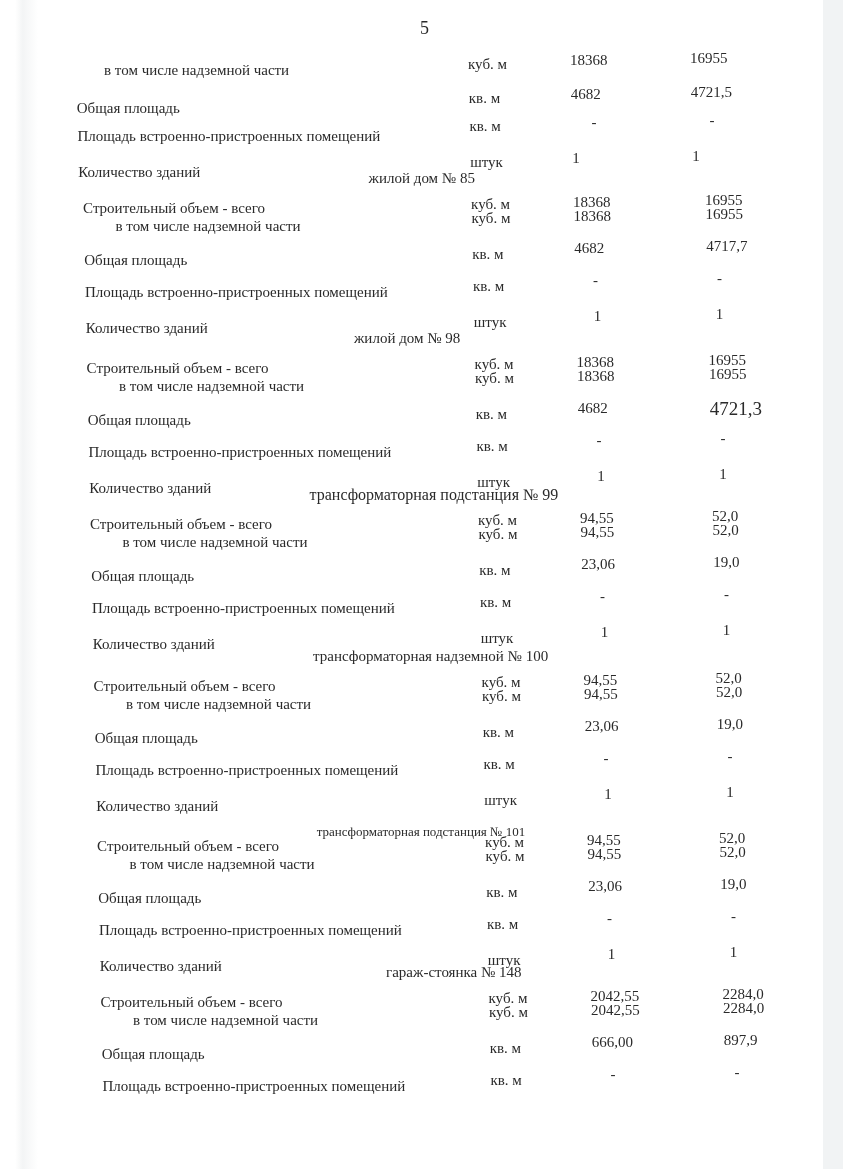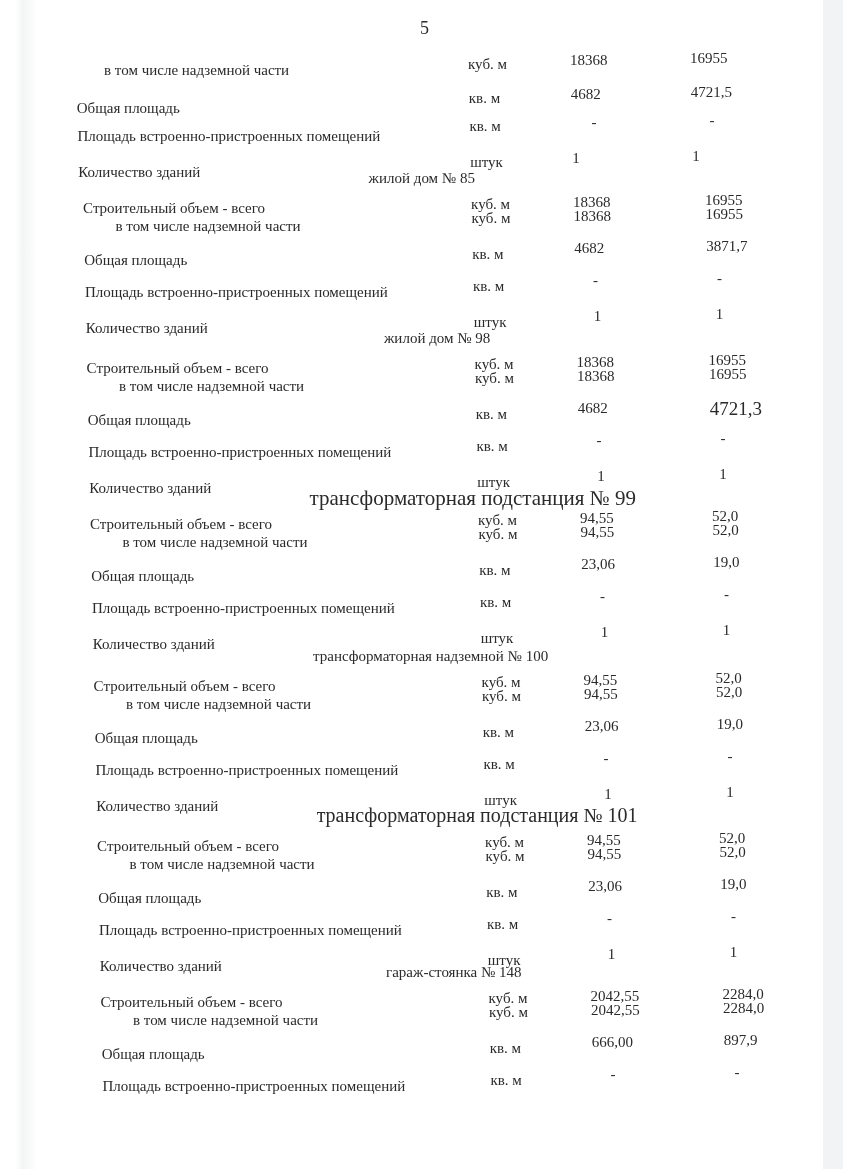--- a/index.html
+++ b/index.html
@@ -58,51 +58,51 @@
     <div class="unit" style="left: 471.08px; top: 196px; font-size: 15px;">куб. м</div>
     <div class="v1" style="left: 573.08px; top: 194px; font-size: 15px;">18368</div>
     <div class="v2" style="left: 705.08px; top: 192px; font-size: 15px;">16955</div>
     <div class="label" style="left: 115.476px; top: 218px; font-size: 15px;">в том числе надземной части</div>
     <div class="unit" style="left: 471.476px; top: 210px; font-size: 15px;">куб. м</div>
     <div class="v1" style="left: 573.476px; top: 208px; font-size: 15px;">18368</div>
     <div class="v2" style="left: 705.476px; top: 206px; font-size: 15px;">16955</div>
     <div class="label" style="left: 84.224px; top: 252px; font-size: 15px;">Общая площадь</div>
     <div class="unit" style="left: 472.224px; top: 246px; font-size: 15px;">кв. м</div>
     <div class="v1" style="left: 574.224px; top: 240px; font-size: 15px;">4682</div>
-    <div class="v2" style="left: 706.224px; top: 238px; font-size: 15px;">3871,7</div>
+    <div class="v2" style="left: 706.224px; top: 238px; font-size: 15px;">4717,7</div>
     <div class="label" style="left: 84.928px; top: 284px; font-size: 15px;">Площадь встроенно-пристроенных помещений</div>
     <div class="unit" style="left: 472.928px; top: 278px; font-size: 15px;">кв. м</div>
     <div class="v1" style="left: 592.928px; top: 272px; font-size: 15px;">-</div>
     <div class="v2" style="left: 716.928px; top: 270px; font-size: 15px;">-</div>
     <div class="label" style="left: 85.72px; top: 320px; font-size: 15px;">Количество зданий</div>
     <div class="unit" style="left: 473.72px; top: 314px; font-size: 15px;">штук</div>
     <div class="v1" style="left: 593.72px; top: 308px; font-size: 15px;">1</div>
     <div class="v2" style="left: 715.72px; top: 306px; font-size: 15px;">1</div>
-    <div class="section-title" style="left: 384px; top: 330px; font-size: 15px; text-align: center;">жилой дом № 98</div>
+    <div class="section-title" style="left: 354px; top: 330px; font-size: 15px; text-align: center;">жилой дом № 98</div>
     <div class="label" style="left: 86.6px; top: 360px; font-size: 15px;">Строительный объем - всего</div>
     <div class="unit" style="left: 474.6px; top: 356px; font-size: 15px;">куб. м</div>
     <div class="v1" style="left: 576.6px; top: 354px; font-size: 15px;">18368</div>
     <div class="v2" style="left: 708.6px; top: 352px; font-size: 15px;">16955</div>
     <div class="label" style="left: 118.996px; top: 378px; font-size: 15px;">в том числе надземной части</div>
     <div class="unit" style="left: 474.996px; top: 370px; font-size: 15px;">куб. м</div>
     <div class="v1" style="left: 576.996px; top: 368px; font-size: 15px;">18368</div>
     <div class="v2" style="left: 708.996px; top: 366px; font-size: 15px;">16955</div>
     <div class="label" style="left: 87.744px; top: 412px; font-size: 15px;">Общая площадь</div>
     <div class="unit" style="left: 475.744px; top: 406px; font-size: 15px;">кв. м</div>
     <div class="v1" style="left: 577.744px; top: 400px; font-size: 15px;">4682</div>
     <div class="v2" style="left: 709.744px; top: 398px; font-size: 19px;">4721,3</div>
     <div class="label" style="left: 88.448px; top: 444px; font-size: 15px;">Площадь встроенно-пристроенных помещений</div>
     <div class="unit" style="left: 476.448px; top: 438px; font-size: 15px;">кв. м</div>
     <div class="v1" style="left: 596.448px; top: 432px; font-size: 15px;">-</div>
     <div class="v2" style="left: 720.448px; top: 430px; font-size: 15px;">-</div>
     <div class="label" style="left: 89.24px; top: 480px; font-size: 15px;">Количество зданий</div>
     <div class="unit" style="left: 477.24px; top: 474px; font-size: 15px;">штук</div>
     <div class="v1" style="left: 597.24px; top: 468px; font-size: 15px;">1</div>
     <div class="v2" style="left: 719.24px; top: 466px; font-size: 15px;">1</div>
-    <div class="section-title" style="left: 309.548px; top: 486px; font-size: 21px;">трансформаторная подстанция  № 99</div>
+    <div class="section-title" style="left: 309.548px; top: 486px; font-size: 16px;">трансформаторная подстанция  № 99</div>
     <div class="label" style="left: 90.032px; top: 516px; font-size: 15px;">Строительный объем - всего</div>
     <div class="unit" style="left: 478.032px; top: 512px; font-size: 15px;">куб. м</div>
     <div class="v1" style="left: 580.032px; top: 510px; font-size: 15px;">94,55</div>
     <div class="v2" style="left: 712.032px; top: 508px; font-size: 15px;">52,0</div>
     <div class="label" style="left: 122.428px; top: 534px; font-size: 15px;">в том числе надземной части</div>
     <div class="unit" style="left: 478.428px; top: 526px; font-size: 15px;">куб. м</div>
     <div class="v1" style="left: 580.428px; top: 524px; font-size: 15px;">94,55</div>
     <div class="v2" style="left: 712.428px; top: 522px; font-size: 15px;">52,0</div>
     <div class="label" style="left: 91.176px; top: 568px; font-size: 15px;">Общая площадь</div>
     <div class="unit" style="left: 479.176px; top: 562px; font-size: 15px;">кв. м</div>
@@ -130,21 +130,21 @@
     <div class="v1" style="left: 584.74px; top: 718px; font-size: 15px;">23,06</div>
     <div class="v2" style="left: 716.74px; top: 716px; font-size: 15px;">19,0</div>
     <div class="label" style="left: 95.444px; top: 762px; font-size: 15px;">Площадь встроенно-пристроенных помещений</div>
     <div class="unit" style="left: 483.444px; top: 756px; font-size: 15px;">кв. м</div>
     <div class="v1" style="left: 603.444px; top: 750px; font-size: 15px;">-</div>
     <div class="v2" style="left: 727.444px; top: 748px; font-size: 15px;">-</div>
     <div class="label" style="left: 96.236px; top: 798px; font-size: 15px;">Количество зданий</div>
     <div class="unit" style="left: 484.236px; top: 792px; font-size: 15px;">штук</div>
     <div class="v1" style="left: 604.236px; top: 786px; font-size: 15px;">1</div>
     <div class="v2" style="left: 726.236px; top: 784px; font-size: 15px;">1</div>
-    <div class="section-title" style="left: 316.632px; top: 804px; font-size: 20px; text-align: right;">трансформаторная подстанция № 101</div>
+    <div class="section-title" style="left: 316.632px; top: 824px; font-size: 13px; text-align: right;">трансформаторная подстанция № 101</div>
     <div class="label" style="left: 97.116px; top: 838px; font-size: 15px;">Строительный объем - всего</div>
     <div class="unit" style="left: 485.116px; top: 834px; font-size: 15px;">куб. м</div>
     <div class="v1" style="left: 587.116px; top: 832px; font-size: 15px;">94,55</div>
     <div class="v2" style="left: 719.116px; top: 830px; font-size: 15px;">52,0</div>
     <div class="label" style="left: 129.512px; top: 856px; font-size: 15px;">в том числе надземной части</div>
     <div class="unit" style="left: 485.512px; top: 848px; font-size: 15px;">куб. м</div>
     <div class="v1" style="left: 587.512px; top: 846px; font-size: 15px;">94,55</div>
     <div class="v2" style="left: 719.512px; top: 844px; font-size: 15px;">52,0</div>
     <div class="label" style="left: 98.26px; top: 890px; font-size: 15px;">Общая площадь</div>
     <div class="unit" style="left: 486.26px; top: 884px; font-size: 15px;">кв. м</div>

